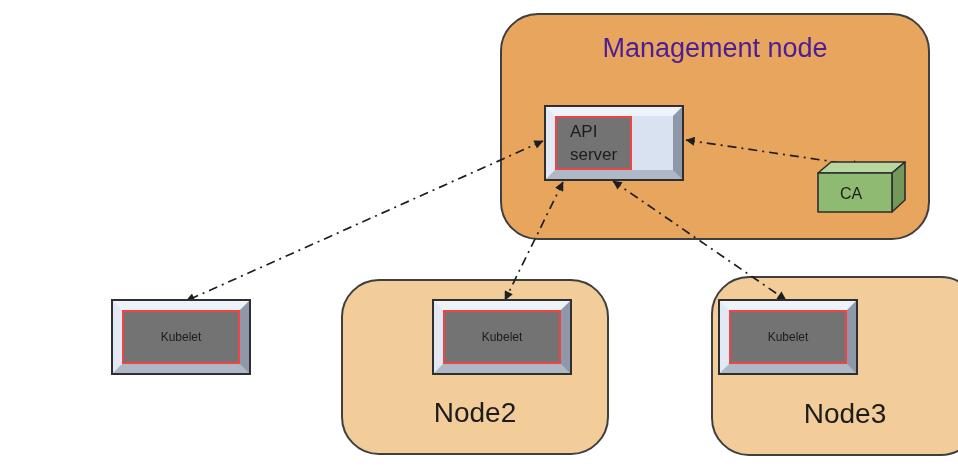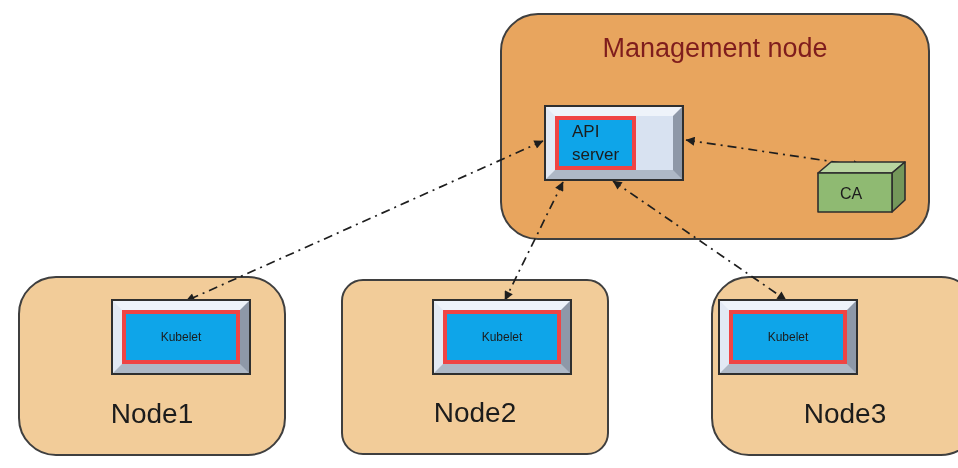--- a/index.html
+++ b/index.html
@@ -27,31 +27,31 @@
     left: 500px; top: 13px;
     width: 430px; height: 227px;
     background: #e8a55e;
   }
   .worker {
     background: #f2cc99;
     width: 268px; height: 180px;
     top: 276px;
   }
   .worker.n1 { left: 18px; }
-  .worker.n2 { left: 341px; top: 279px; height: 176px; border-radius: 22px; }
+  .worker.n2 { left: 341px; top: 279px; height: 176px; }
   .worker.n3 { left: 669px; margin-left: 42px; }
 
   .mgmt-label {
     position: absolute;
     left: 0; right: 0;
     top: 18px;
     text-align: center;
     font-size: 27px;
     line-height: 31px;
-    color: #7f1d1d;
+    color: #4c1d95;
     width: 250px;
     margin: 0 auto;
   }
   .worker-label {
     position: absolute;
     left: 0; right: 0;
     bottom: 24px;
     text-align: center;
     font-size: 28px;
     color: #1c1c1c;
@@ -63,22 +63,22 @@
     box-sizing: border-box;
     width: 136px; height: 72px;
     border: 9px solid;
     border-color: #eef3fa #8e98a8 #aeb8c6 #e2e9f4;
     outline: 2px solid #2f2f2f;
     background: #d8e2f1;
   }
   .box3d .face {
     position: absolute;
     inset: 0;
-    border: 4px solid #ef4444;
-    background: #0ea5e9;
+    border: 2px solid #ef4444;
+    background: #737373;
     display: flex;
     align-items: center;
     justify-content: center;
     color: #1c1c1c;
   }
   .api-box { left: 546px; top: 107px; }
   .api-box .face {
     justify-content: flex-start;
     padding-left: 13px;
     font-size: 17px;
@@ -109,23 +109,20 @@
 </style>
 </head>
 <body>
 
 <div id="stage">
 
   <div class="round-node mgmt">
     <div class="mgmt-label">Management node</div>
   </div>
 
-  <div class="round-node worker n1">
-    <div class="worker-label">Node1</div>
-  </div>
   <div class="round-node worker n2">
     <div class="worker-label">Node2</div>
   </div>
   <div class="round-node worker n3">
     <div class="worker-label">Node3</div>
   </div>
 
   <svg id="arrows" width="958" height="468" viewBox="0 0 958 468">
     <defs>
       <marker id="ah" viewBox="0 0 10 10" refX="9.5" refY="5" markerWidth="11" markerHeight="9" markerUnits="userSpaceOnUse" orient="auto-start-reverse">

